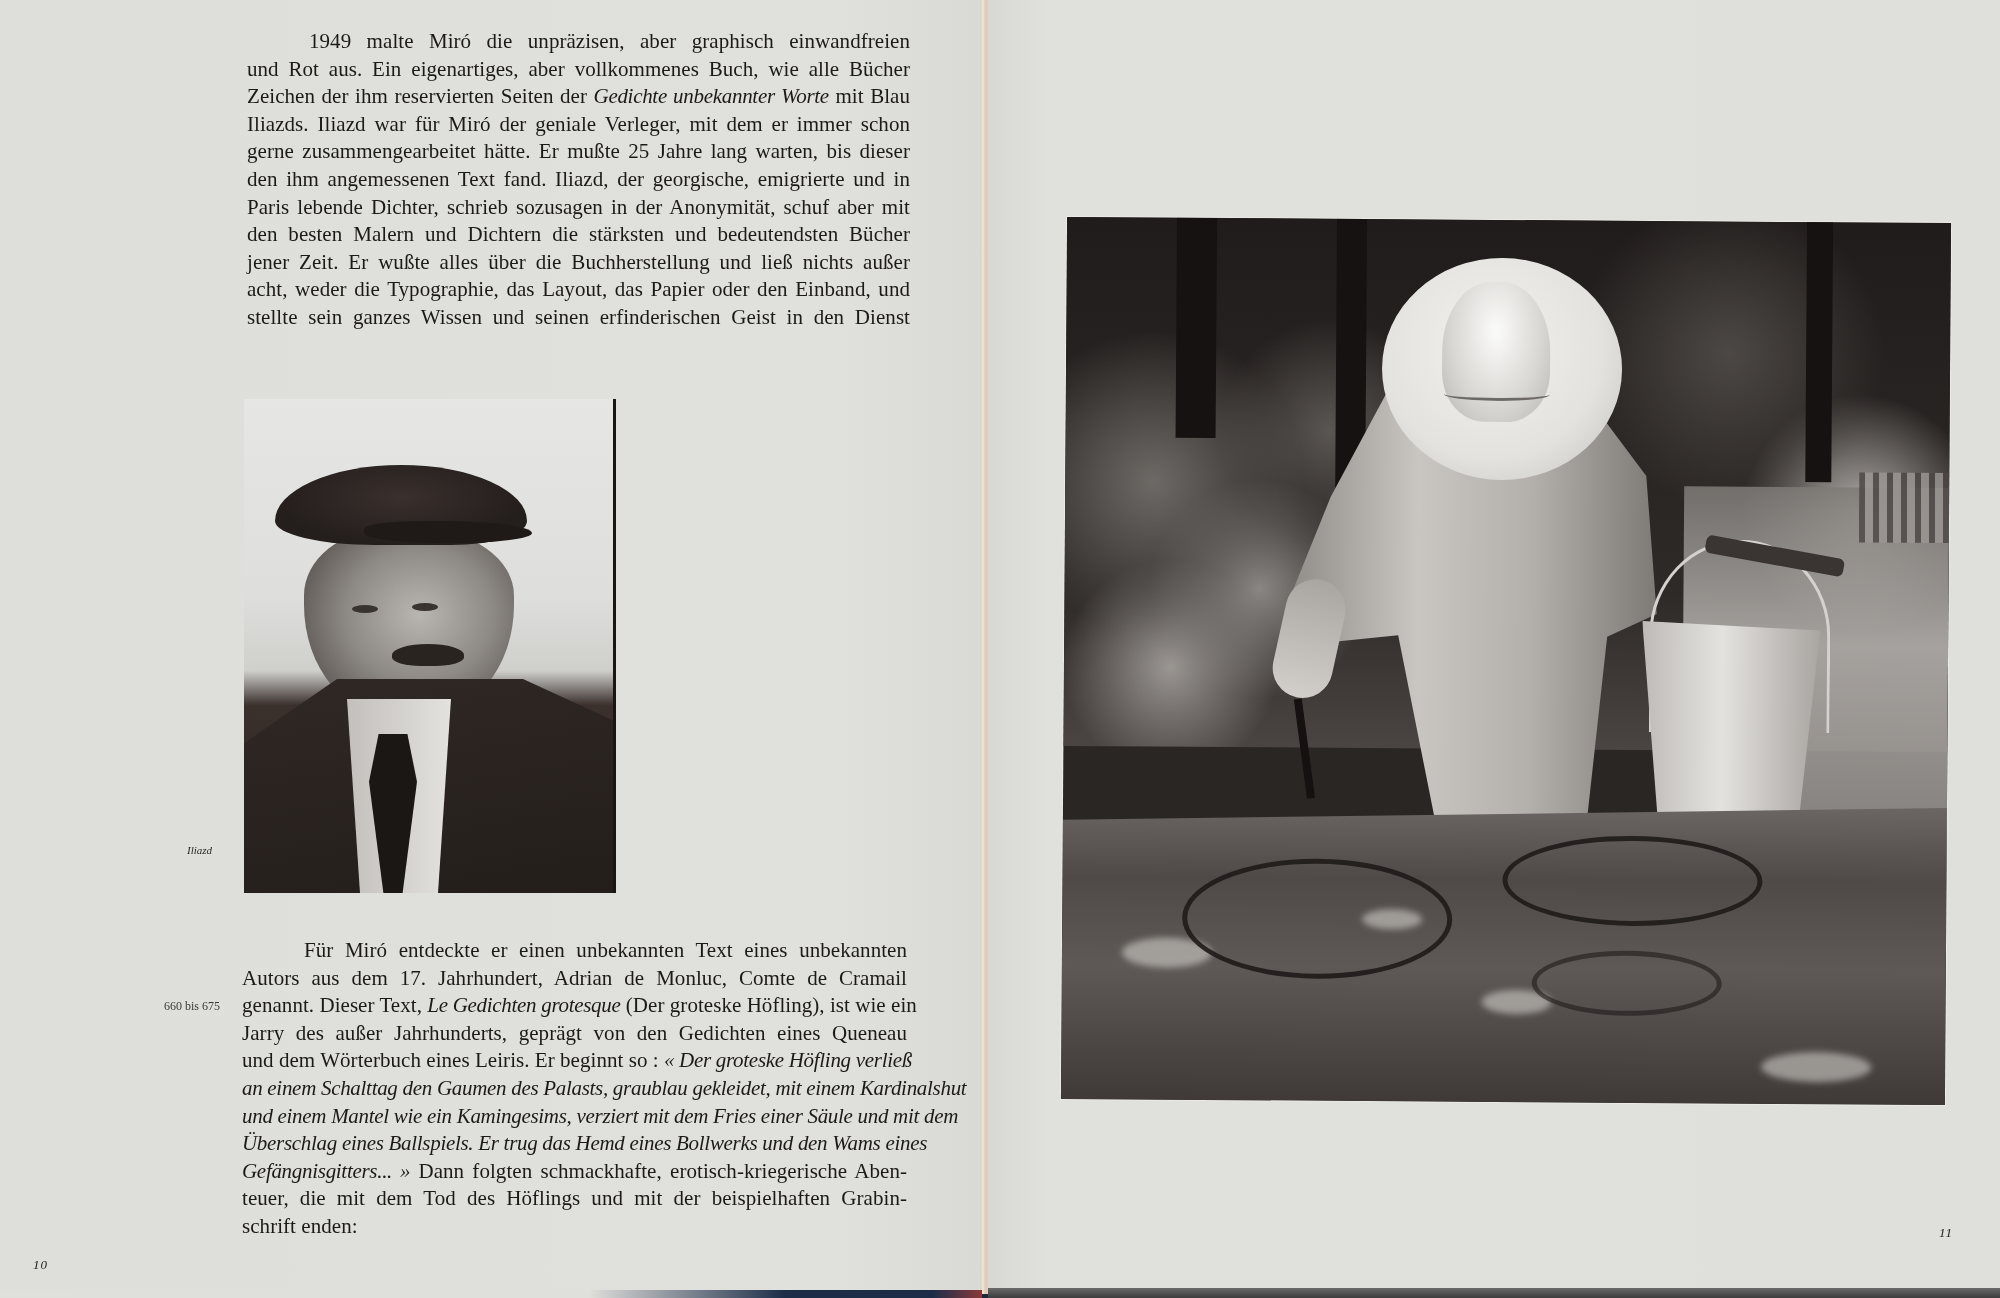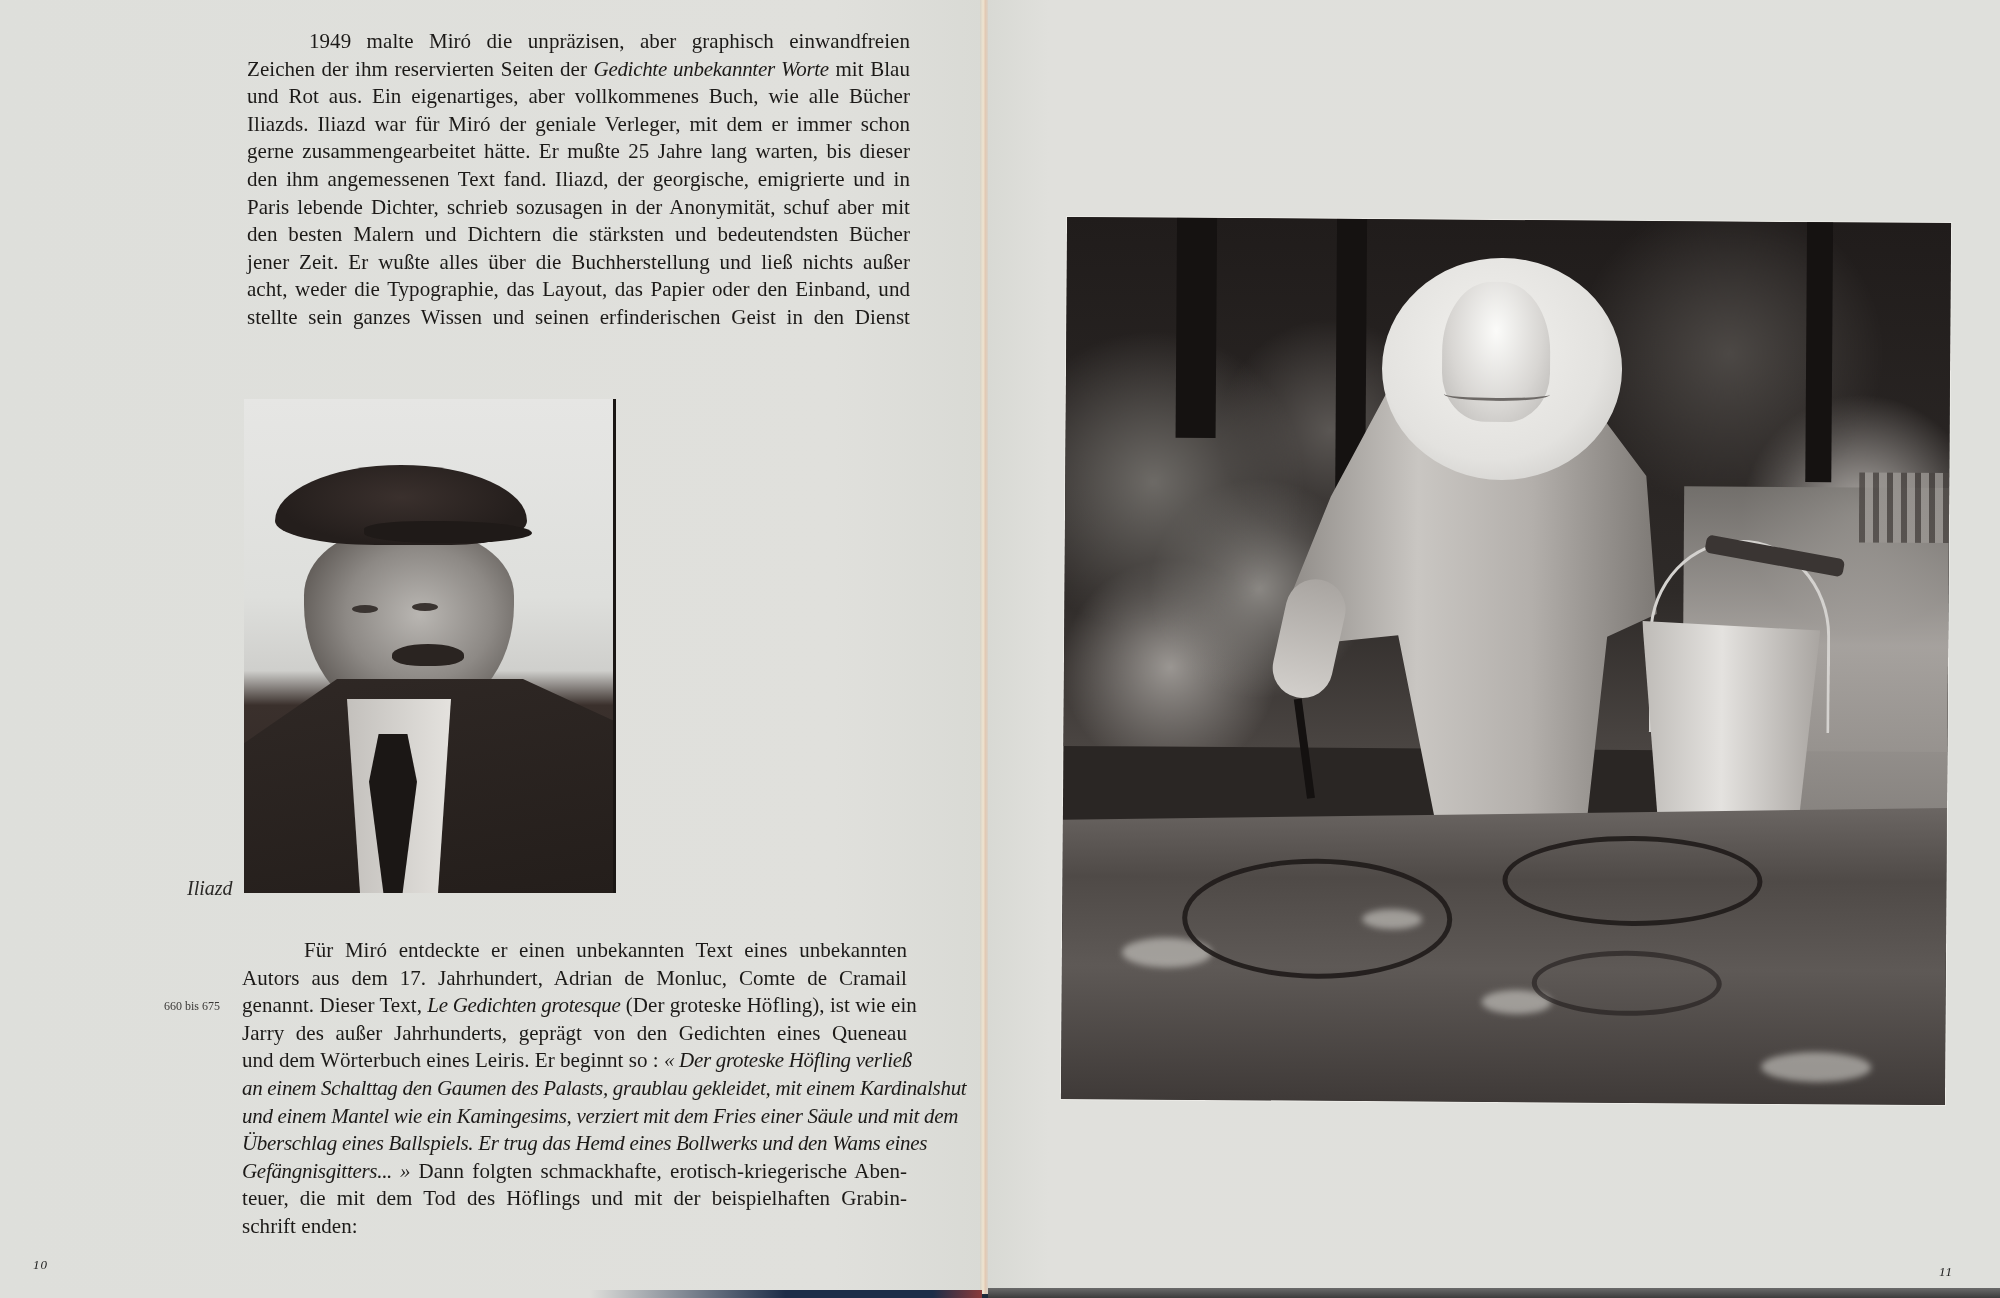--- a/index.html
+++ b/index.html
@@ -38,25 +38,25 @@
     .text-block .line.last { text-align-last: left; }
     .text-block .line.indent { padding-left: 62px; }
     .text-block em { font-style: italic; letter-spacing: -0.3px; }
     .p1 { left: 247px; top: 28px; width: 663px; }
     .p2 { left: 242px; top: 937px; width: 665px; }
 
     .marginal {
       position: absolute; font-size: 12px; color: #3a3836;
       font-family: "Liberation Serif", serif;
     }
-    .caption { position: absolute; left: 187px; top: 877px; font-size: 20px; font-style: italic; color: #2a2826; }
+    .caption { position: absolute; left: 187px; top: 844px; font-size: 11px; font-style: italic; color: #2a2826; }
     .margin-ref { left: 164px; top: 999px; }
     .folio { position: absolute; font-size: 13px; color: #222; letter-spacing: 1px; font-family: "Liberation Serif", serif; font-style: italic; }
     .folio-left { left: 33px; top: 1257px; }
-    .folio-right { left: 1939px; top: 1225px; margin-top: 39px; }
+    .folio-right { left: 1939px; top: 1225px; }
 
     
     .portrait {
       position: absolute; left: 244px; top: 399px; width: 372px; height: 494px;
       background: linear-gradient(to bottom, #e6e6e4 0%, #dedfdc 40%, #cfcfcc 55%, #3a302c 62%, #2b2422 100%);
       overflow: hidden;
     }
     .portrait .edge { position: absolute; right: 0; top: 0; width: 3px; height: 100%; background: #1a1614; }
     .portrait .cap {
       position: absolute; left: 31px; top: 66px; width: 252px; height: 80px;
@@ -180,22 +180,22 @@
   </style>
 </head>
 <body>
 
 <div class="spread">
 
   <div class="page page-left">
 
     <div class="text-block p1">
         <span class="line indent">1949 malte Miró die unpräzisen, aber graphisch einwandfreien</span>
+        <span class="line">und Rot aus. Ein eigenartiges, aber vollkommenes Buch, wie alle Bücher</span>
         <span class="line">Zeichen der ihm reservierten Seiten der <em>Gedichte unbekannter Worte</em> mit Blau</span>
-        <span class="line">und Rot aus. Ein eigenartiges, aber vollkommenes Buch, wie alle Bücher</span>
         <span class="line">Iliazds. Iliazd war für Miró der geniale Verleger, mit dem er immer schon</span>
         <span class="line">gerne zusammengearbeitet hätte. Er mußte 25 Jahre lang warten, bis dieser</span>
         <span class="line">den ihm angemessenen Text fand. Iliazd, der georgische, emigrierte und in</span>
         <span class="line">Paris lebende Dichter, schrieb sozusagen in der Anonymität, schuf aber mit</span>
         <span class="line">den besten Malern und Dichtern die stärksten und bedeutendsten Bücher</span>
         <span class="line">jener Zeit. Er wußte alles über die Buchherstellung und ließ nichts außer</span>
         <span class="line">acht, weder die Typographie, das Layout, das Papier oder den Einband, und</span>
         <span class="line">stellte sein ganzes Wissen und seinen erfinderischen Geist in den Dienst</span>
       </div>
 

